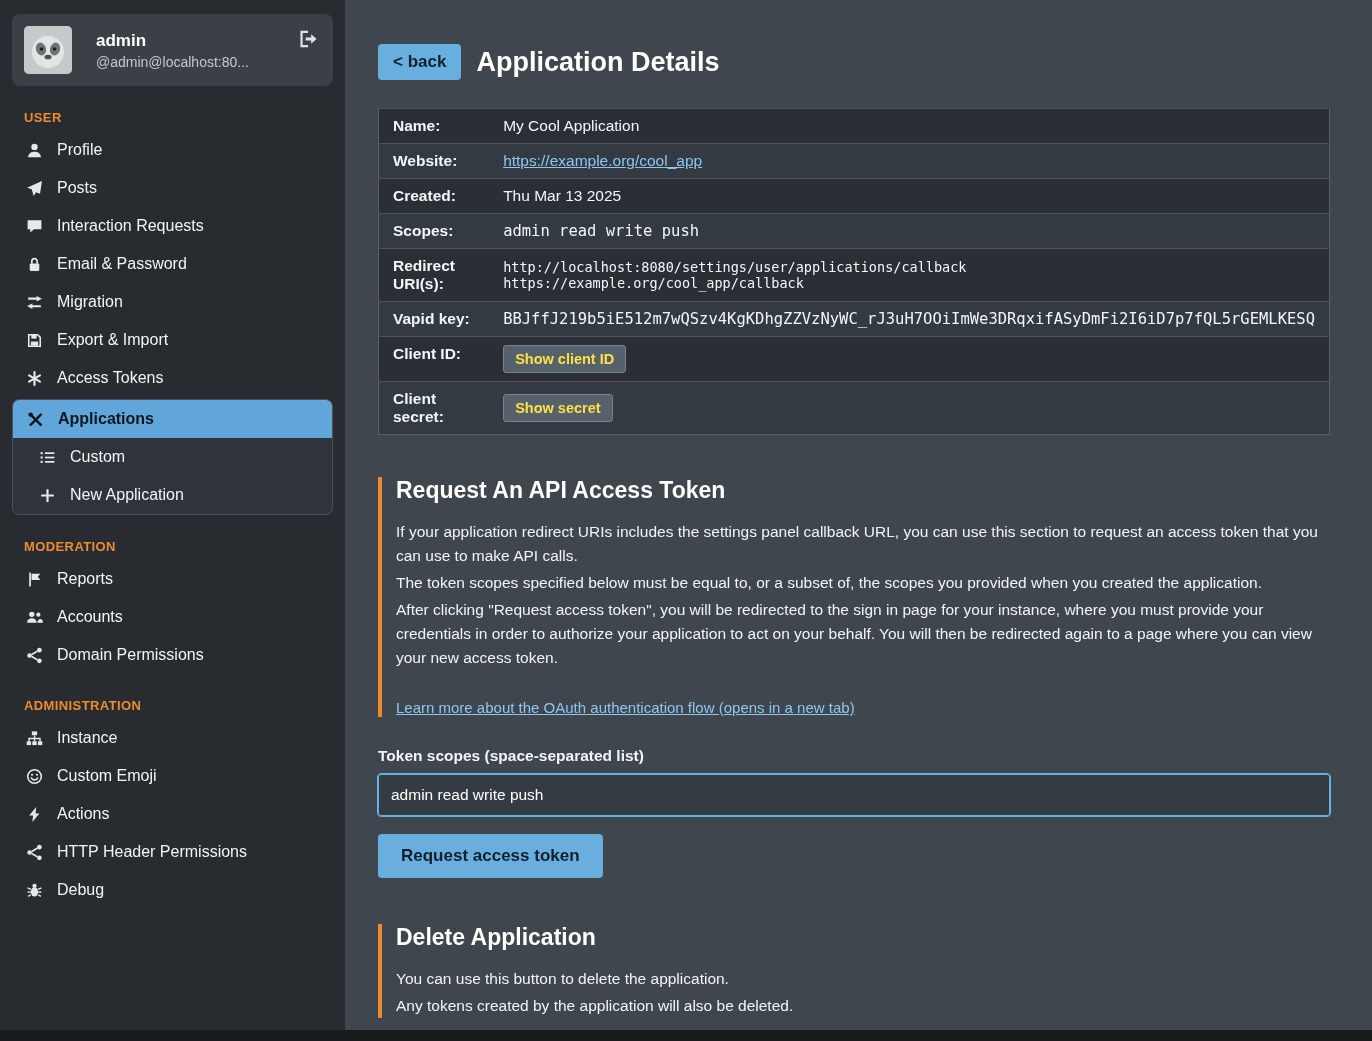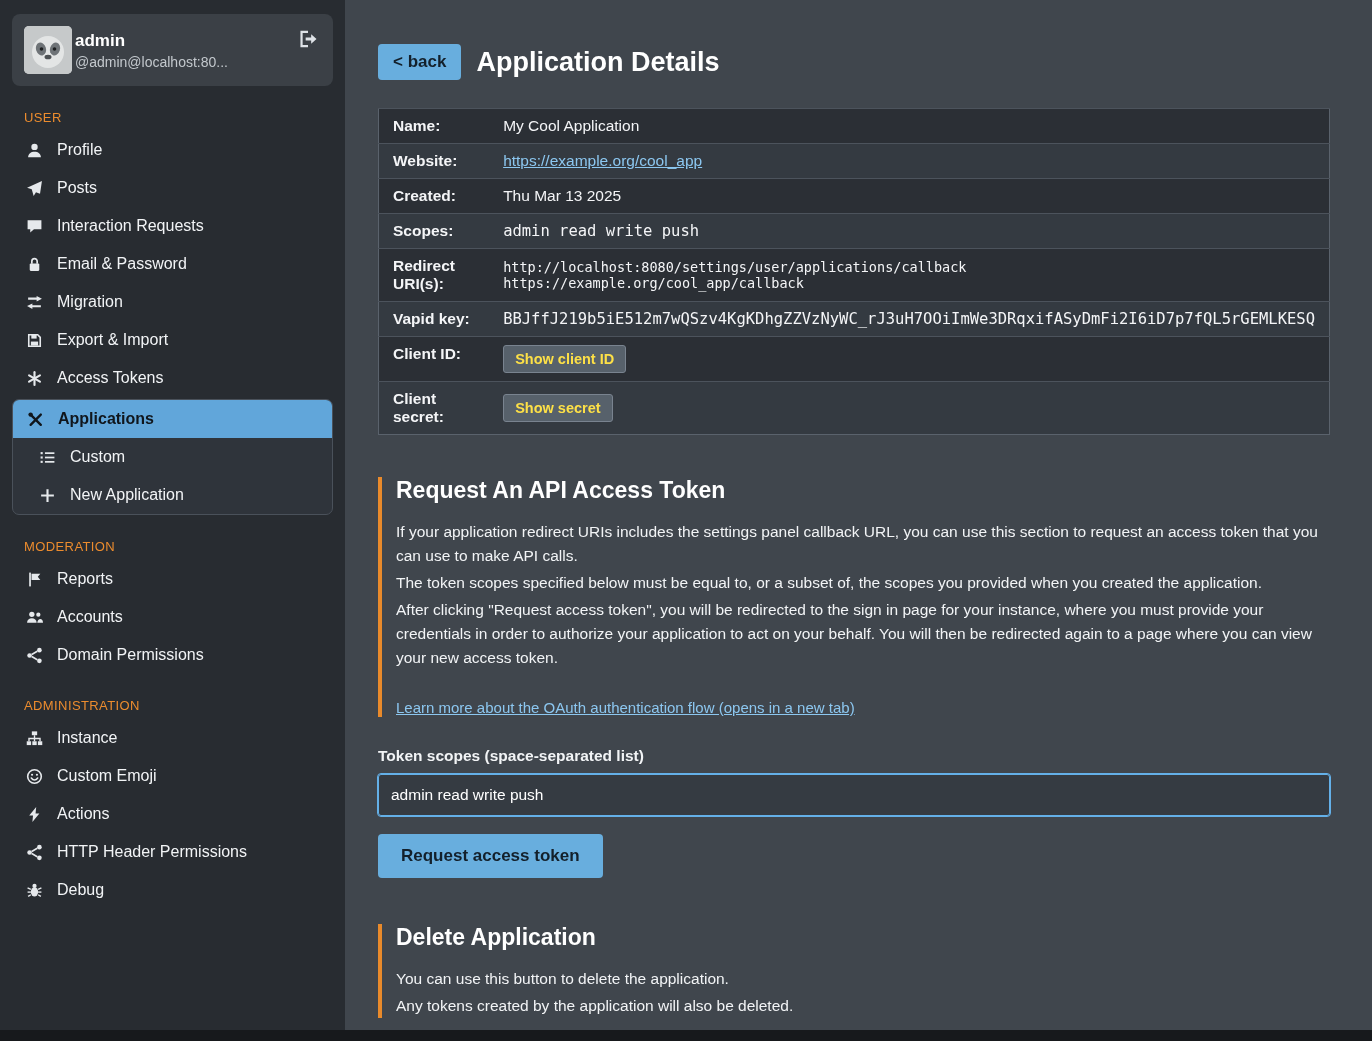--- a/index.html
+++ b/index.html
@@ -2,28 +2,28 @@
 <html><head>
 <meta charset="utf-8">
 <style>
   * { box-sizing: border-box; }
   html, body { margin: 0; padding: 0; background: #17191c; }
   body { font-family: "Liberation Sans", "DejaVu Sans", sans-serif; color: #f2f4f6; }
   .app { display: flex; align-items: stretch; height: 1030px; overflow: hidden; }
 
   
   .sidebar { width: 345px; min-width: 345px; background: #282c31; padding: 14px 12px; overflow: hidden; }
-  .user-card { background: #3b4046; border-radius: 8px; padding: 12px; display: flex; align-items: center; gap: 3px; }
+  .user-card { background: #3b4046; border-radius: 8px; padding: 12px; display: flex; align-items: center; gap: 24px; }
   .avatar { width: 48px; height: 48px; border-radius: 5px; overflow: hidden; background: #c9cccd; flex: 0 0 auto; }
   .user-info { flex: 1; min-width: 0; }
   .user-name { font-weight: 700; font-size: 17px; color: #ffffff; }
   .user-handle { font-size: 14px; color: #c3c8cd; margin-top: 3px; white-space: nowrap; overflow: hidden; }
   .logout { color: #dfe3e8; align-self: flex-start; cursor: pointer; padding: 2px; }
 
-  .section-label { color: #ec8c2e; font-weight: 400; font-size: 13px; letter-spacing: .4px; margin: 24px 0 6px; padding: 0 12px; }
+  .section-label { color: #ec8c2e; font-weight: 700; font-size: 13px; letter-spacing: .4px; margin: 24px 0 6px; padding: 0 12px; }
   .nav-item { display: flex; align-items: center; gap: 13px; padding: 10px 12px; font-size: 16px; color: #f2f4f6; cursor: pointer; border-radius: 4px; }
   .nav-icon { width: 20px; display: inline-flex; justify-content: center; color: #e6e9ec; flex: 0 0 auto; }
   .active-group { margin: 2px 0; border: 1px solid #4a515a; border-radius: 7px; overflow: hidden; background: #2f343b; }
   .nav-item.active { background: #61a6da; color: #10161c; font-weight: 700; border-radius: 0; }
   .nav-item.active .nav-icon { color: #10161c; }
   .submenu .nav-item { padding-left: 24px; }
 
   
   .main { flex: 1; background: #40464d; padding: 44px 42px 40px 33px; overflow: hidden; }
   .title-row { display: flex; align-items: center; gap: 15px; margin-bottom: 28px; }

